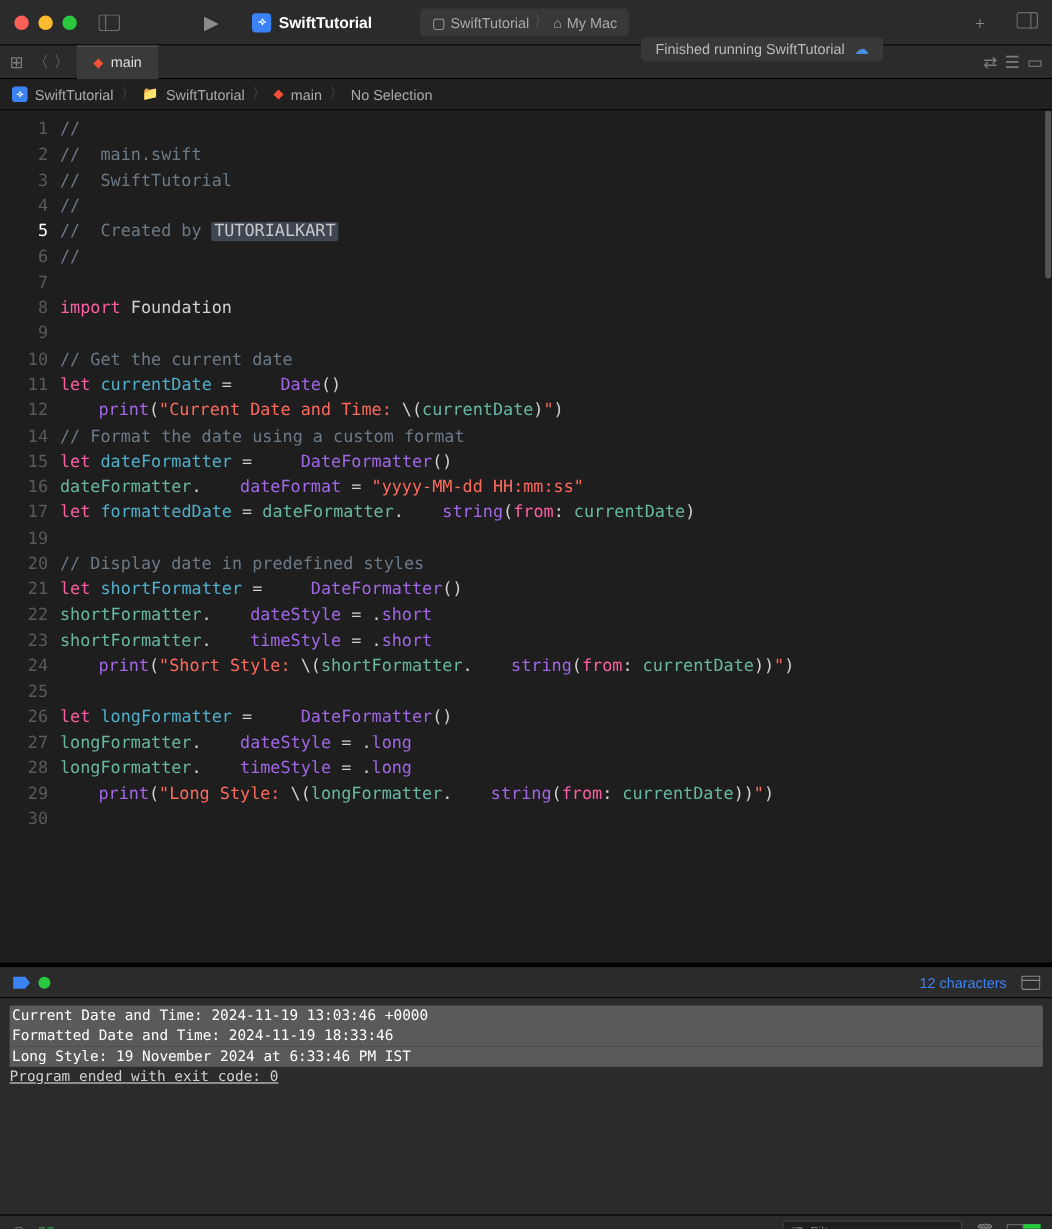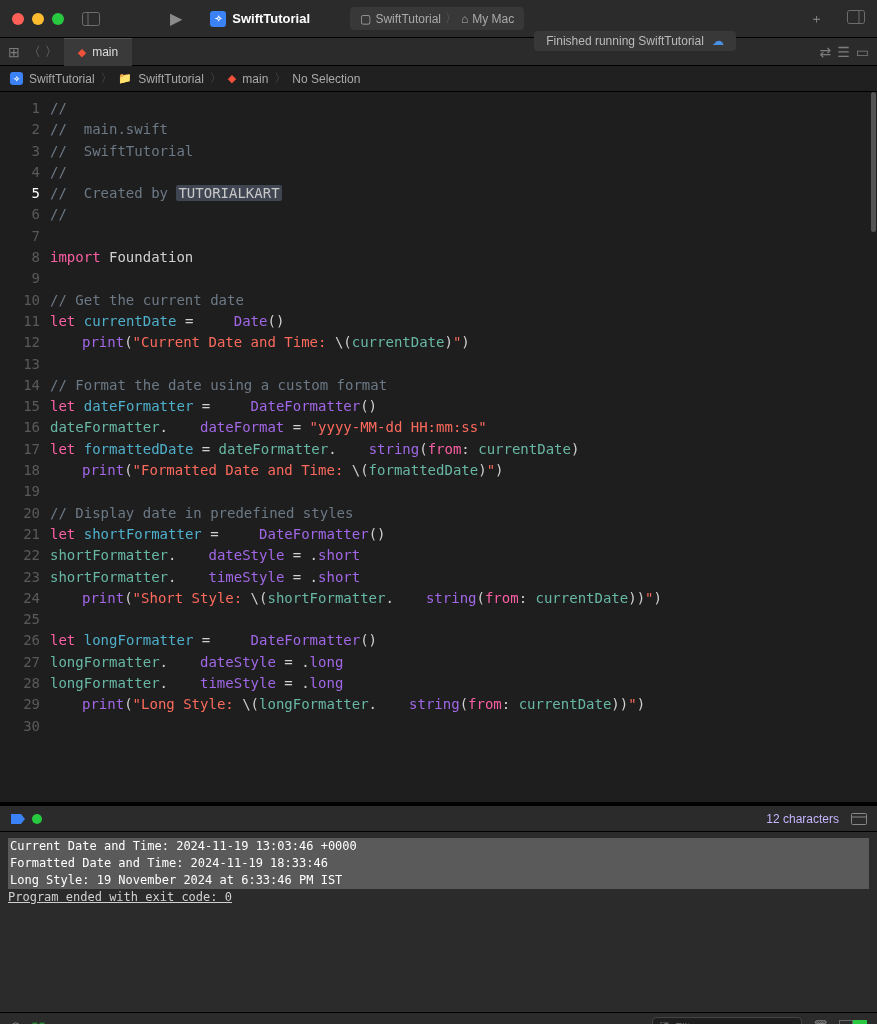--- a/index.html
+++ b/index.html
@@ -48,21 +48,21 @@
   .c-string { color: #fc6a5d; }
   .c-enum { color: #a167e6; }
   .c-param { color: #fc5fa3; }
   .hl-box { background: #3f4551; color: #c8c8c8; padding: 0 2px; border-radius: 2px; }
   .scrollbar-track { position: absolute; right: 0; top: 0; width: 8px; height: 100%; }
   .scrollbar-thumb { position: absolute; right: 1px; top: 0px; width: 5px; height: 140px; background: #555; border-radius: 3px; }
 
   .console-divider { height: 4px; background: #000; }
   .console-header { height: 26px; background: #2b2b2b; display: flex; align-items: center; padding: 0 10px; border-bottom: 1px solid #000; }
   .exec-dot { width: 10px; height: 10px; background: #28c840; border-radius: 50%; margin-left: 6px; }
-  .console-header-right { margin-left: auto; font-size: 12px; color: #c4b5fd; display: flex; align-items: center; gap: 12px; }
+  .console-header-right { margin-left: auto; font-size: 12px; color: #3b82f6; display: flex; align-items: center; gap: 12px; }
 
   .console-body { background: #2b2b2b; height: 180px; font-family: "SF Mono", Menlo, monospace; font-size: 12px; padding: 6px 8px; color: #d0d0d0; }
   .console-body .out-hl { background: #5a5a5a; color: #fff; display: block; white-space: pre; padding: 0 2px; line-height: 17px; }
   .console-body .out-plain { display: block; white-space: pre; line-height: 17px; text-decoration: underline; }
 
   .bottom-bar { height: 28px; background: #2b2b2b; border-top: 1px solid #000; display: flex; align-items: center; padding: 0 10px; }
   .bottom-left { display: flex; gap: 10px; opacity: 0.6; }
   .bottom-right { margin-left: auto; display: flex; align-items: center; gap: 10px; }
   .filter-box { background: #1e1e1e; border: 1px solid #444; border-radius: 4px; height: 20px; width: 150px; display: flex; align-items: center; padding: 0 6px; font-size: 11px; color: #666; gap: 6px; }
   .filter-box input { background: transparent; border: none; color: #ccc; width: 100px; outline: none; font-size: 11px; }
@@ -190,42 +190,34 @@
       </div>
       <div class="code-line">
         <div class="gutter">11</div>
         <div class="code"><span class="c-keyword">let</span><span class="c-plain"> </span><span class="c-var">currentDate</span><span class="c-plain"> = </span><span class="c-call">Date</span><span class="c-plain">()</span></div>
       </div>
       <div class="code-line">
         <div class="gutter">12</div>
         <div class="code"><span class="c-call">print</span><span class="c-plain">(</span><span class="c-string">"Current Date and Time: </span><span class="c-plain">\(</span><span class="c-callm">currentDate</span><span class="c-plain">)</span><span class="c-string">"</span><span class="c-plain">)</span></div>
       </div>
       <div class="code-line">
-        <div class="gutter">13</div>
-        <div class="code"></div>
-      </div>
-      <div class="code-line">
         <div class="gutter">14</div>
         <div class="code"><span class="c-comment">// Format the date using a custom format</span></div>
       </div>
       <div class="code-line">
         <div class="gutter">15</div>
         <div class="code"><span class="c-keyword">let</span><span class="c-plain"> </span><span class="c-var">dateFormatter</span><span class="c-plain"> = </span><span class="c-call">DateFormatter</span><span class="c-plain">()</span></div>
       </div>
       <div class="code-line">
         <div class="gutter">16</div>
         <div class="code"><span class="c-callm">dateFormatter</span><span class="c-plain">.</span><span class="c-call">dateFormat</span><span class="c-plain"> = </span><span class="c-string">"yyyy-MM-dd HH:mm:ss"</span></div>
       </div>
       <div class="code-line">
         <div class="gutter">17</div>
         <div class="code"><span class="c-keyword">let</span><span class="c-plain"> </span><span class="c-var">formattedDate</span><span class="c-plain"> = </span><span class="c-callm">dateFormatter</span><span class="c-plain">.</span><span class="c-call">string</span><span class="c-plain">(</span><span class="c-param">from</span><span class="c-plain">: </span><span class="c-callm">currentDate</span><span class="c-plain">)</span></div>
-      </div>
-      <div class="code-line">
-        <div class="gutter">18</div>
-        <div class="code"><span class="c-call">print</span><span class="c-plain">(</span><span class="c-string">"Formatted Date and Time: </span><span class="c-plain">\(</span><span class="c-callm">formattedDate</span><span class="c-plain">)</span><span class="c-string">"</span><span class="c-plain">)</span></div>
       </div>
       <div class="code-line">
         <div class="gutter">19</div>
         <div class="code"></div>
       </div>
       <div class="code-line">
         <div class="gutter">20</div>
         <div class="code"><span class="c-comment">// Display date in predefined styles</span></div>
       </div>
       <div class="code-line">

